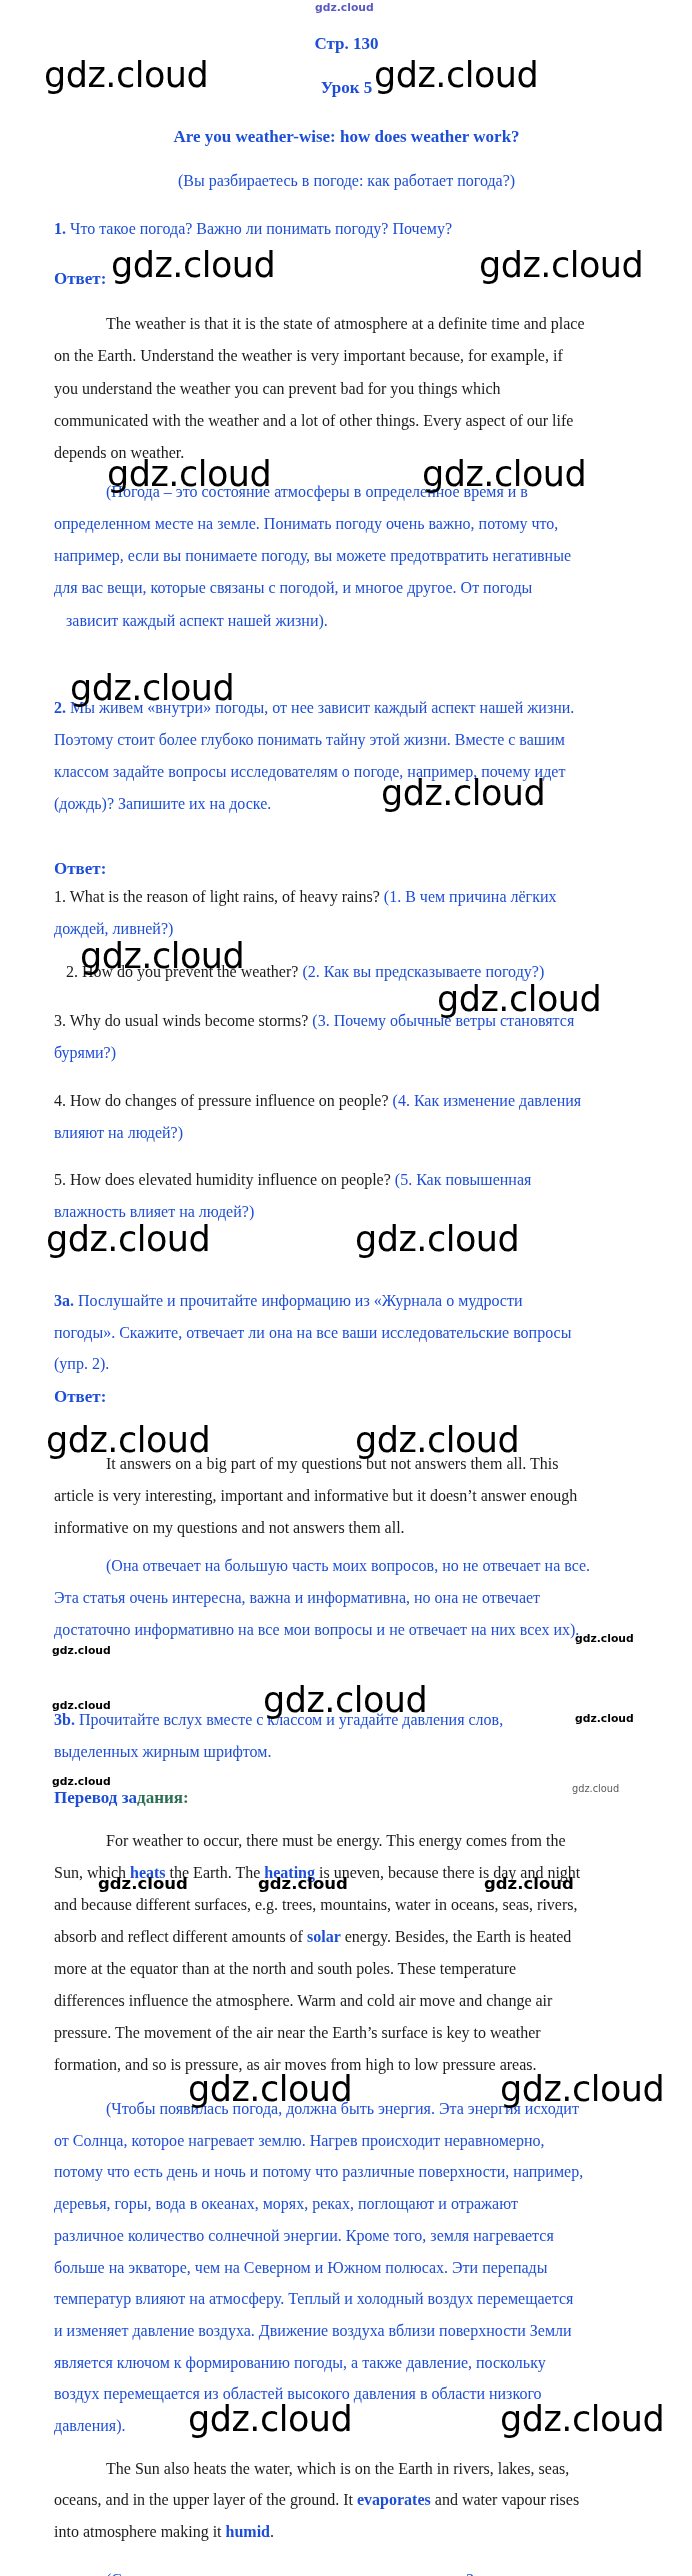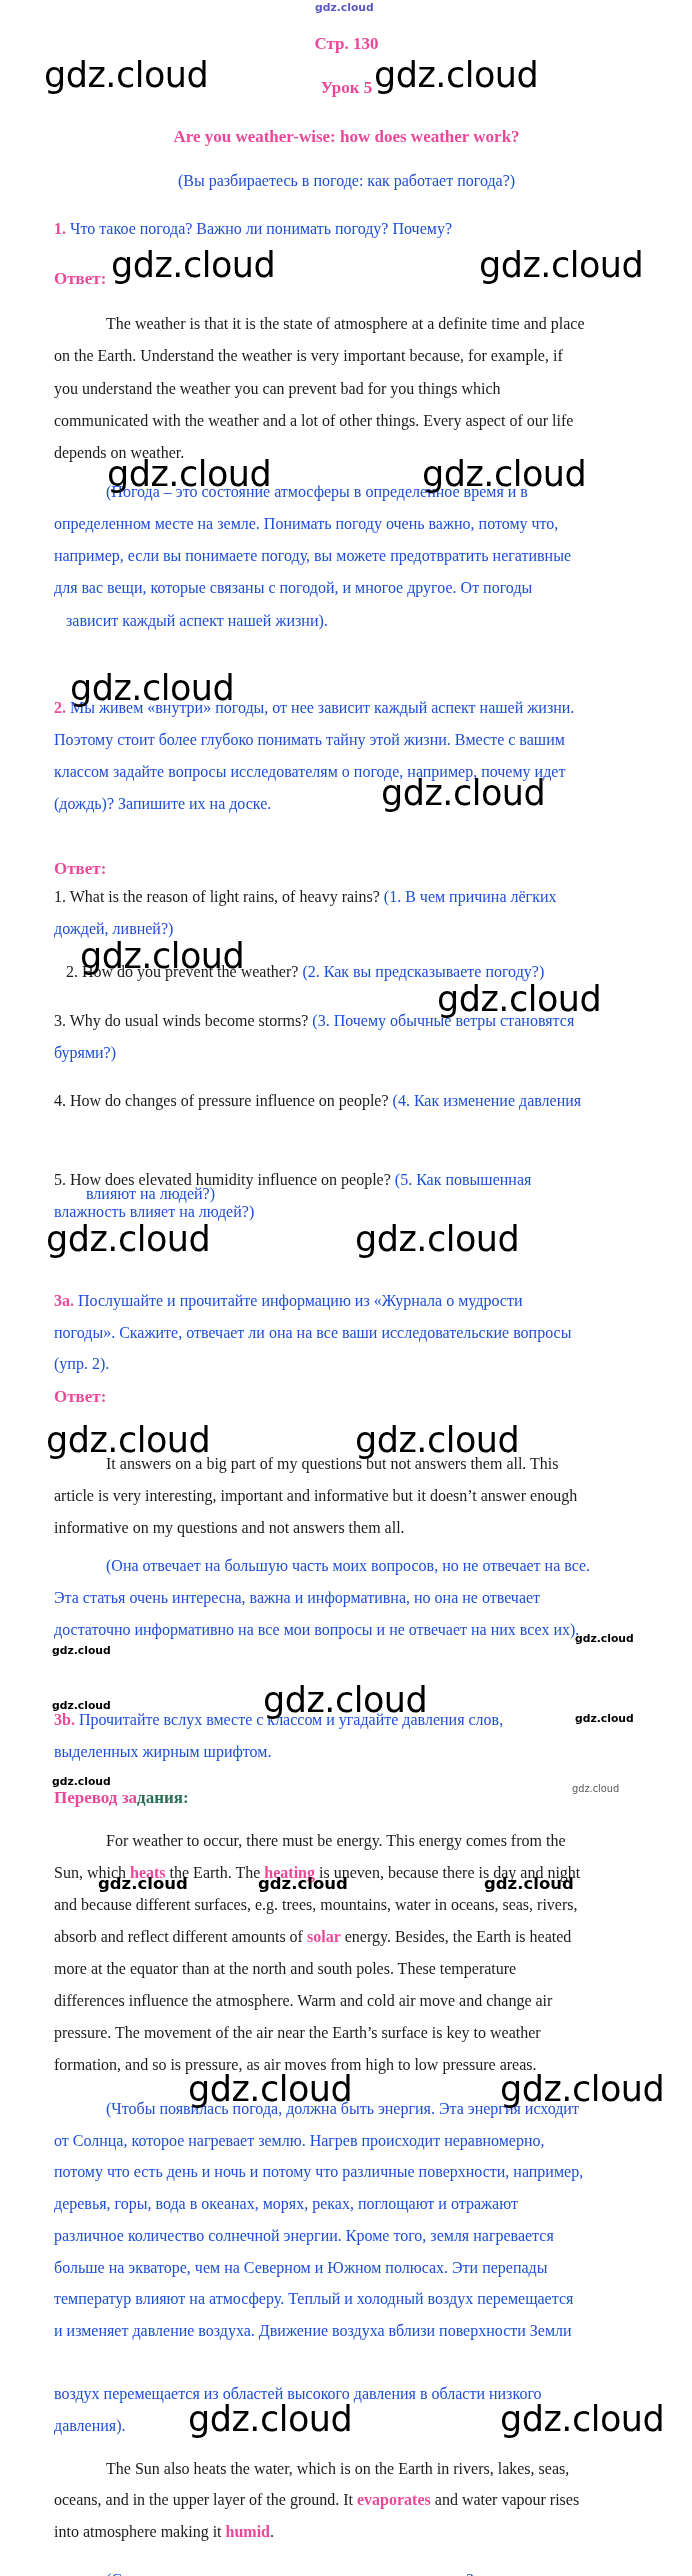--- a/index.html
+++ b/index.html
@@ -4,21 +4,21 @@
 <style>
   html,body{margin:0;padding:0;background:#ffffff;}
   #page{position:relative;width:693px;height:3413px;background:#ffffff;overflow:hidden;margin:0 auto;
         font-family:"Liberation Serif", serif;}
   .line{position:absolute;left:54px;font-size:16px;line-height:1.25;white-space:nowrap;color:#1b1b1b;}
   .line.center{left:0;right:0;text-align:center;}
   .line.h{font-size:17px;}
   .line.ind{padding-left:52px;}
   .seg-k{color:#1b1b1b;}
   .seg-g{color:#1d4ed8;}
-  .seg-b{font-weight:bold;color:#ec4899;}
+  .seg-b{font-weight:bold;color:#1d4ed8;}
   .seg-gn{font-weight:bold;color:#2c6e53;}
   .wm{position:absolute;font-family:"DejaVu Sans", sans-serif;color:#000;white-space:nowrap;line-height:1.1;}
   .wm.xl{font-size:35px;letter-spacing:-0.5px;}
   .wm.md{font-size:16.5px;font-weight:bold;}
   .wm.sm{font-size:10.8px;font-weight:bold;}
   .wm.xs{font-size:9.8px;font-weight:normal;color:#5a5a5a;}
   .wm.tb{font-size:10.8px;font-weight:bold;color:#3d3dbb;opacity:.85;}
 </style>
 </head>
 <body>
@@ -44,21 +44,21 @@
     <div class="line" style="top: 730px;"><span class="seg-g">Поэтому стоит более глубоко понимать тайну этой жизни. Вместе с вашим</span></div>
     <div class="line" style="top: 762px;"><span class="seg-g">классом задайте вопросы исследователям о погоде, например, почему идет</span></div>
     <div class="line" style="top: 794px;"><span class="seg-g">(дождь)? Запишите их на доске.</span></div>
     <div class="line h" style="top: 858px;"><span class="seg-b">Ответ:</span></div>
     <div class="line" style="top: 887px;"><span class="seg-k">1. What is the reason of light rains, of heavy rains? </span><span class="seg-g">(1. В чем причина лёгких</span></div>
     <div class="line" style="top: 919px;"><span class="seg-g">дождей, ливней?)</span></div>
     <div class="line" style="top: 962px; margin-left: 12px;"><span class="seg-k">2. How do you prevent the weather? </span><span class="seg-g">(2. Как вы предсказываете погоду?)</span></div>
     <div class="line" style="top: 1011px;"><span class="seg-k">3. Why do usual winds become storms? </span><span class="seg-g">(3. Почему обычные ветры становятся</span></div>
     <div class="line" style="top: 1043px;"><span class="seg-g">бурями?)</span></div>
     <div class="line" style="top: 1091px;"><span class="seg-k">4. How do changes of pressure influence on people? </span><span class="seg-g">(4. Как изменение давления</span></div>
-    <div class="line" style="top: 1184px; margin-left: 32px;"><span class="seg-g">влияют на людей?)</span></div>
+    <div class="line" style="top: 1123px;"><span class="seg-g">влияют на людей?)</span></div>
     <div class="line" style="top: 1170px;"><span class="seg-k">5. How does elevated humidity influence on people? </span><span class="seg-g">(5. Как повышенная</span></div>
     <div class="line" style="top: 1202px;"><span class="seg-g">влажность влияет на людей?)</span></div>
     <div class="line" style="top: 1291px;"><span class="seg-b">3a. </span><span class="seg-g">Послушайте и прочитайте информацию из «Журнала о мудрости</span></div>
     <div class="line" style="top: 1323px;"><span class="seg-g">погоды». Скажите, отвечает ли она на все ваши исследовательские вопросы</span></div>
     <div class="line" style="top: 1354px;"><span class="seg-g">(упр. 2).</span></div>
     <div class="line h" style="top: 1386px;"><span class="seg-b">Ответ:</span></div>
     <div class="line ind" style="top: 1454px;"><span class="seg-k">It answers on a big part of my questions but not answers them all. This</span></div>
     <div class="line" style="top: 1486px;"><span class="seg-k">article is very interesting, important and informative but it doesn’t answer enough</span></div>
     <div class="line" style="top: 1518px;"><span class="seg-k">informative on my questions and not answers them all.</span></div>
     <div class="line ind" style="top: 1556px;"><span class="seg-g">(Она отвечает на большую часть моих вопросов, но не отвечает на все.</span></div>
@@ -76,20 +76,21 @@
     <div class="line" style="top: 2023px;"><span class="seg-k">pressure. The movement of the air near the Earth’s surface is key to weather</span></div>
     <div class="line" style="top: 2055px;"><span class="seg-k">formation, and so is pressure, as air moves from high to low pressure areas.</span></div>
     <div class="line ind" style="top: 2099px;"><span class="seg-g">(Чтобы появилась погода, должна быть энергия. Эта энергия исходит</span></div>
     <div class="line" style="top: 2131px;"><span class="seg-g">от Солнца, которое нагревает землю. Нагрев происходит неравномерно,</span></div>
     <div class="line" style="top: 2162px;"><span class="seg-g">потому что есть день и ночь и потому что различные поверхности, например,</span></div>
     <div class="line" style="top: 2194px;"><span class="seg-g">деревья, горы, вода в океанах, морях, реках, поглощают и отражают</span></div>
     <div class="line" style="top: 2226px;"><span class="seg-g">различное количество солнечной энергии. Кроме того, земля нагревается</span></div>
     <div class="line" style="top: 2258px;"><span class="seg-g">больше на экваторе, чем на Северном и Южном полюсах. Эти перепады</span></div>
     <div class="line" style="top: 2289px;"><span class="seg-g">температур влияют на атмосферу. Теплый и холодный воздух перемещается</span></div>
     <div class="line" style="top: 2321px;"><span class="seg-g">и изменяет давление воздуха. Движение воздуха вблизи поверхности Земли</span></div>
+    <div class="line" style="top: 2353px;"><span class="seg-g">является ключом к формированию погоды, а также давление, поскольку</span></div>
     <div class="line" style="top: 2384px;"><span class="seg-g">воздух перемещается из областей высокого давления в области низкого</span></div>
     <div class="line" style="top: 2416px;"><span class="seg-g">давления).</span></div>
     <div class="line" style="top: 2490px;"><span class="seg-k">oceans, and in the upper layer of the ground. It </span><span class="seg-b">evaporates</span><span class="seg-k"> and water vapour rises</span></div>
     <div class="line ind" style="top: 2459px;"><span class="seg-k">The Sun also heats the water, which is on the Earth in rivers, lakes, seas,</span></div>
     <div class="line" style="top: 2522px;"><span class="seg-k">into atmosphere making it </span><span class="seg-b">humid</span><span class="seg-k">.</span></div>
     <div class="line ind" style="top: 2570px;"><span class="seg-g">(Солнце также нагревает воду, которая находится на Земле в реках,</span></div>
     <div class="wm tb" style="top: 2.1px; left: 315px;">gdz.cloud</div>
     <div class="wm xl" style="top: 56px; left: 44px;">gdz.cloud</div>
     <div class="wm xl" style="top: 56px; left: 374px;">gdz.cloud</div>
     <div class="wm xl" style="top: 246px; left: 111px;">gdz.cloud</div>

